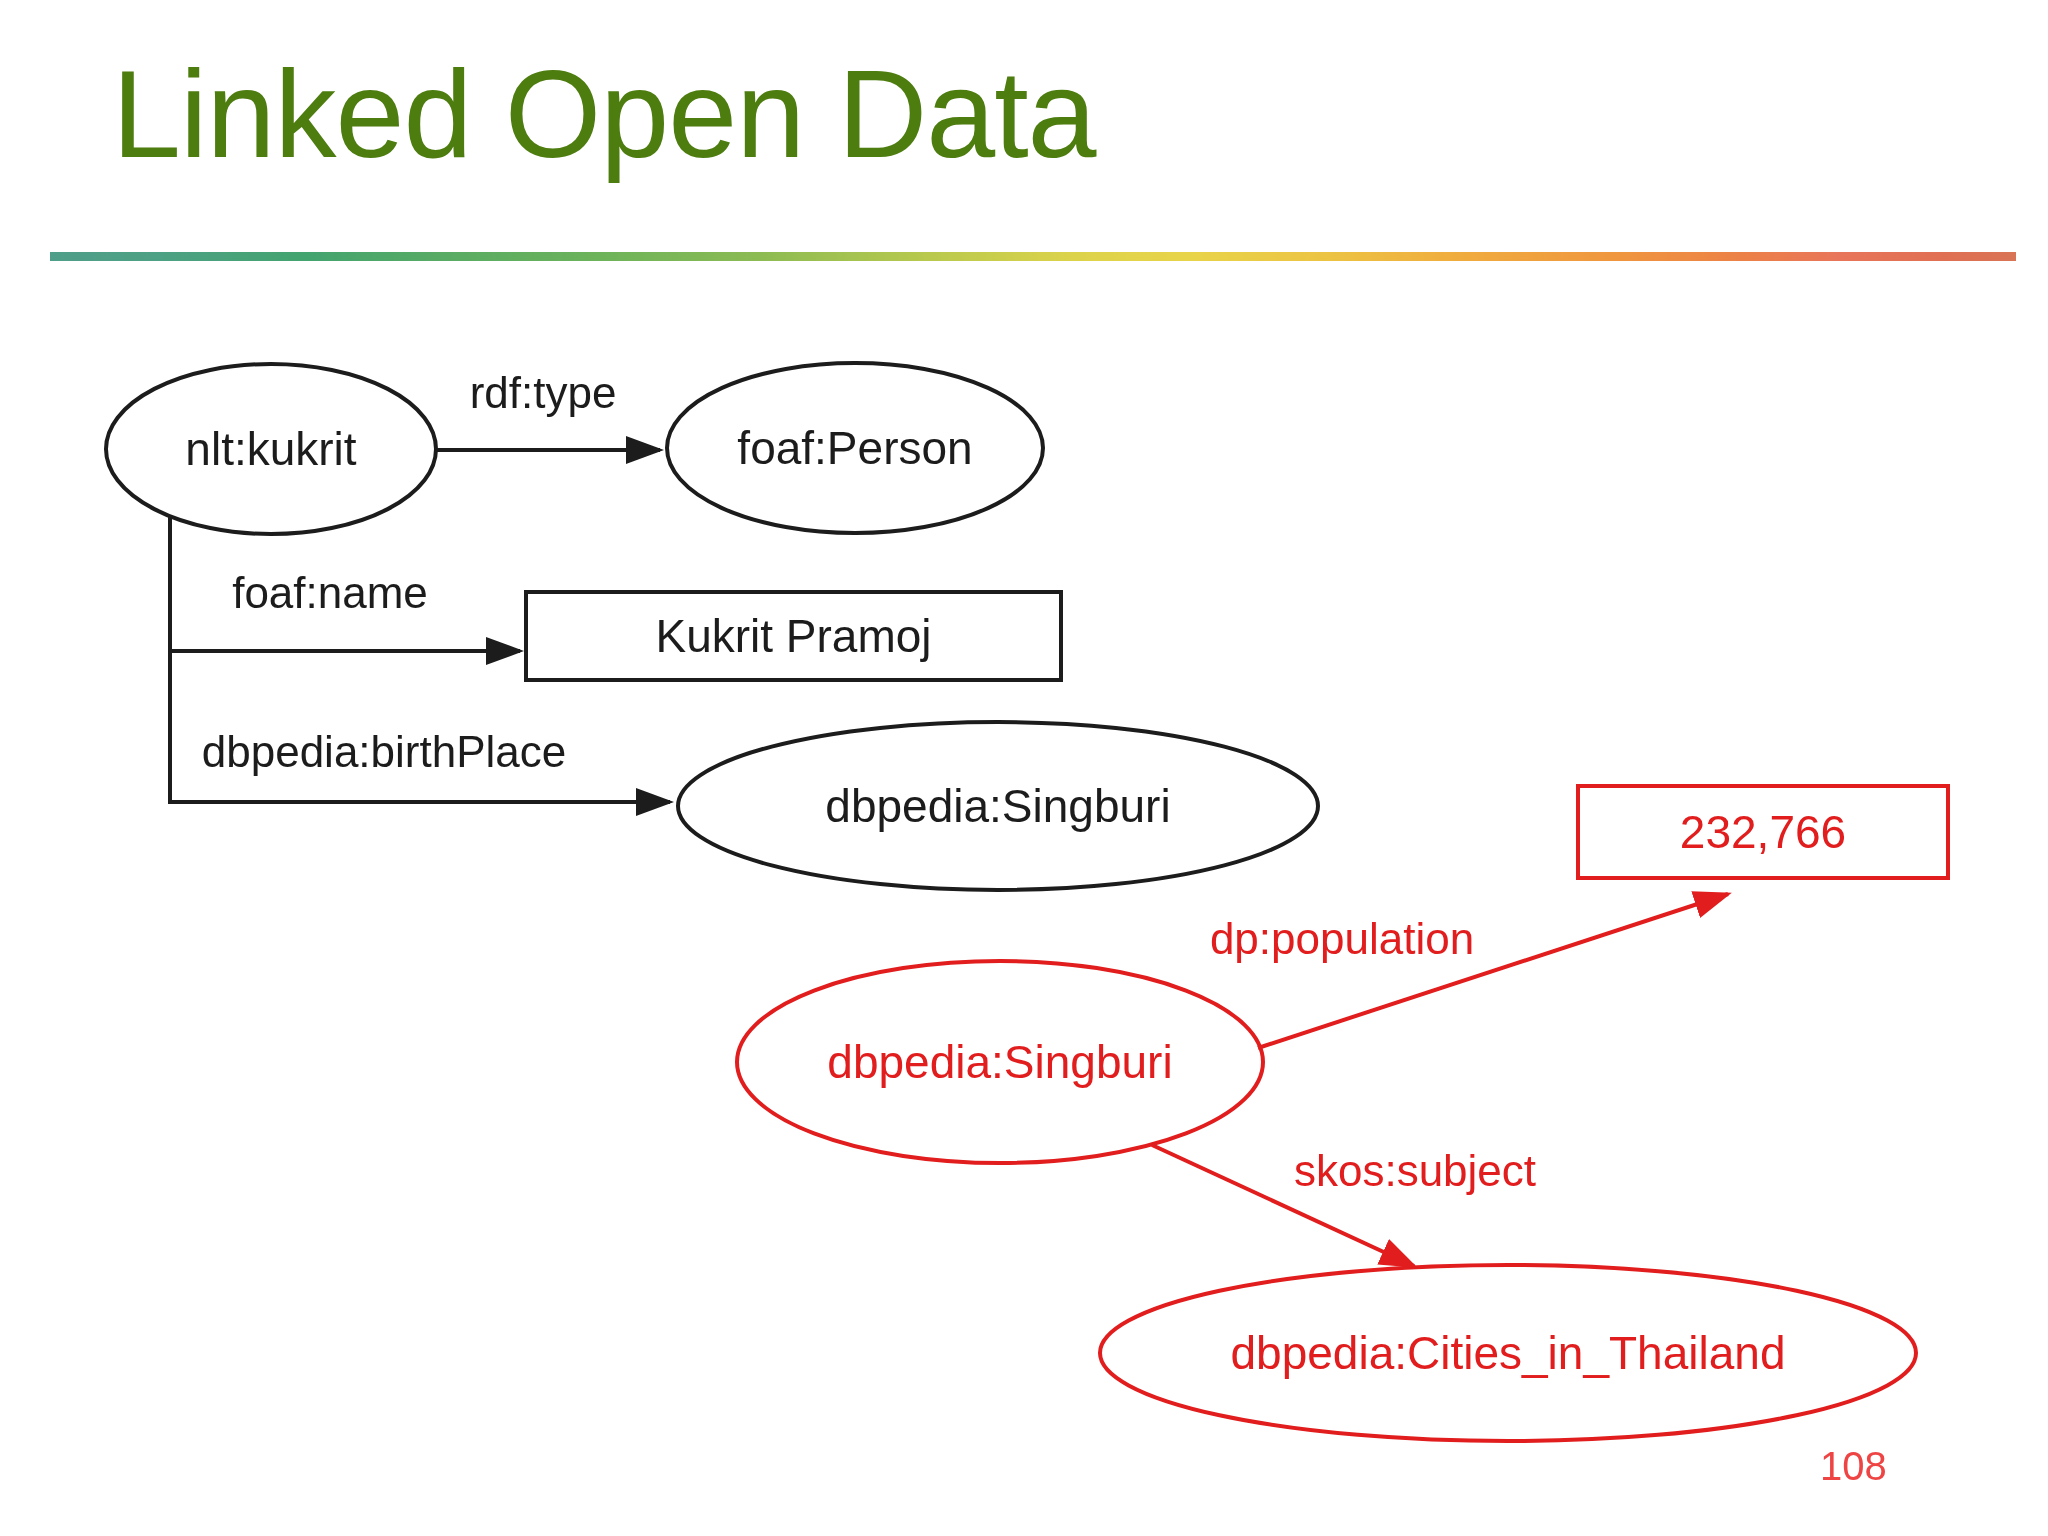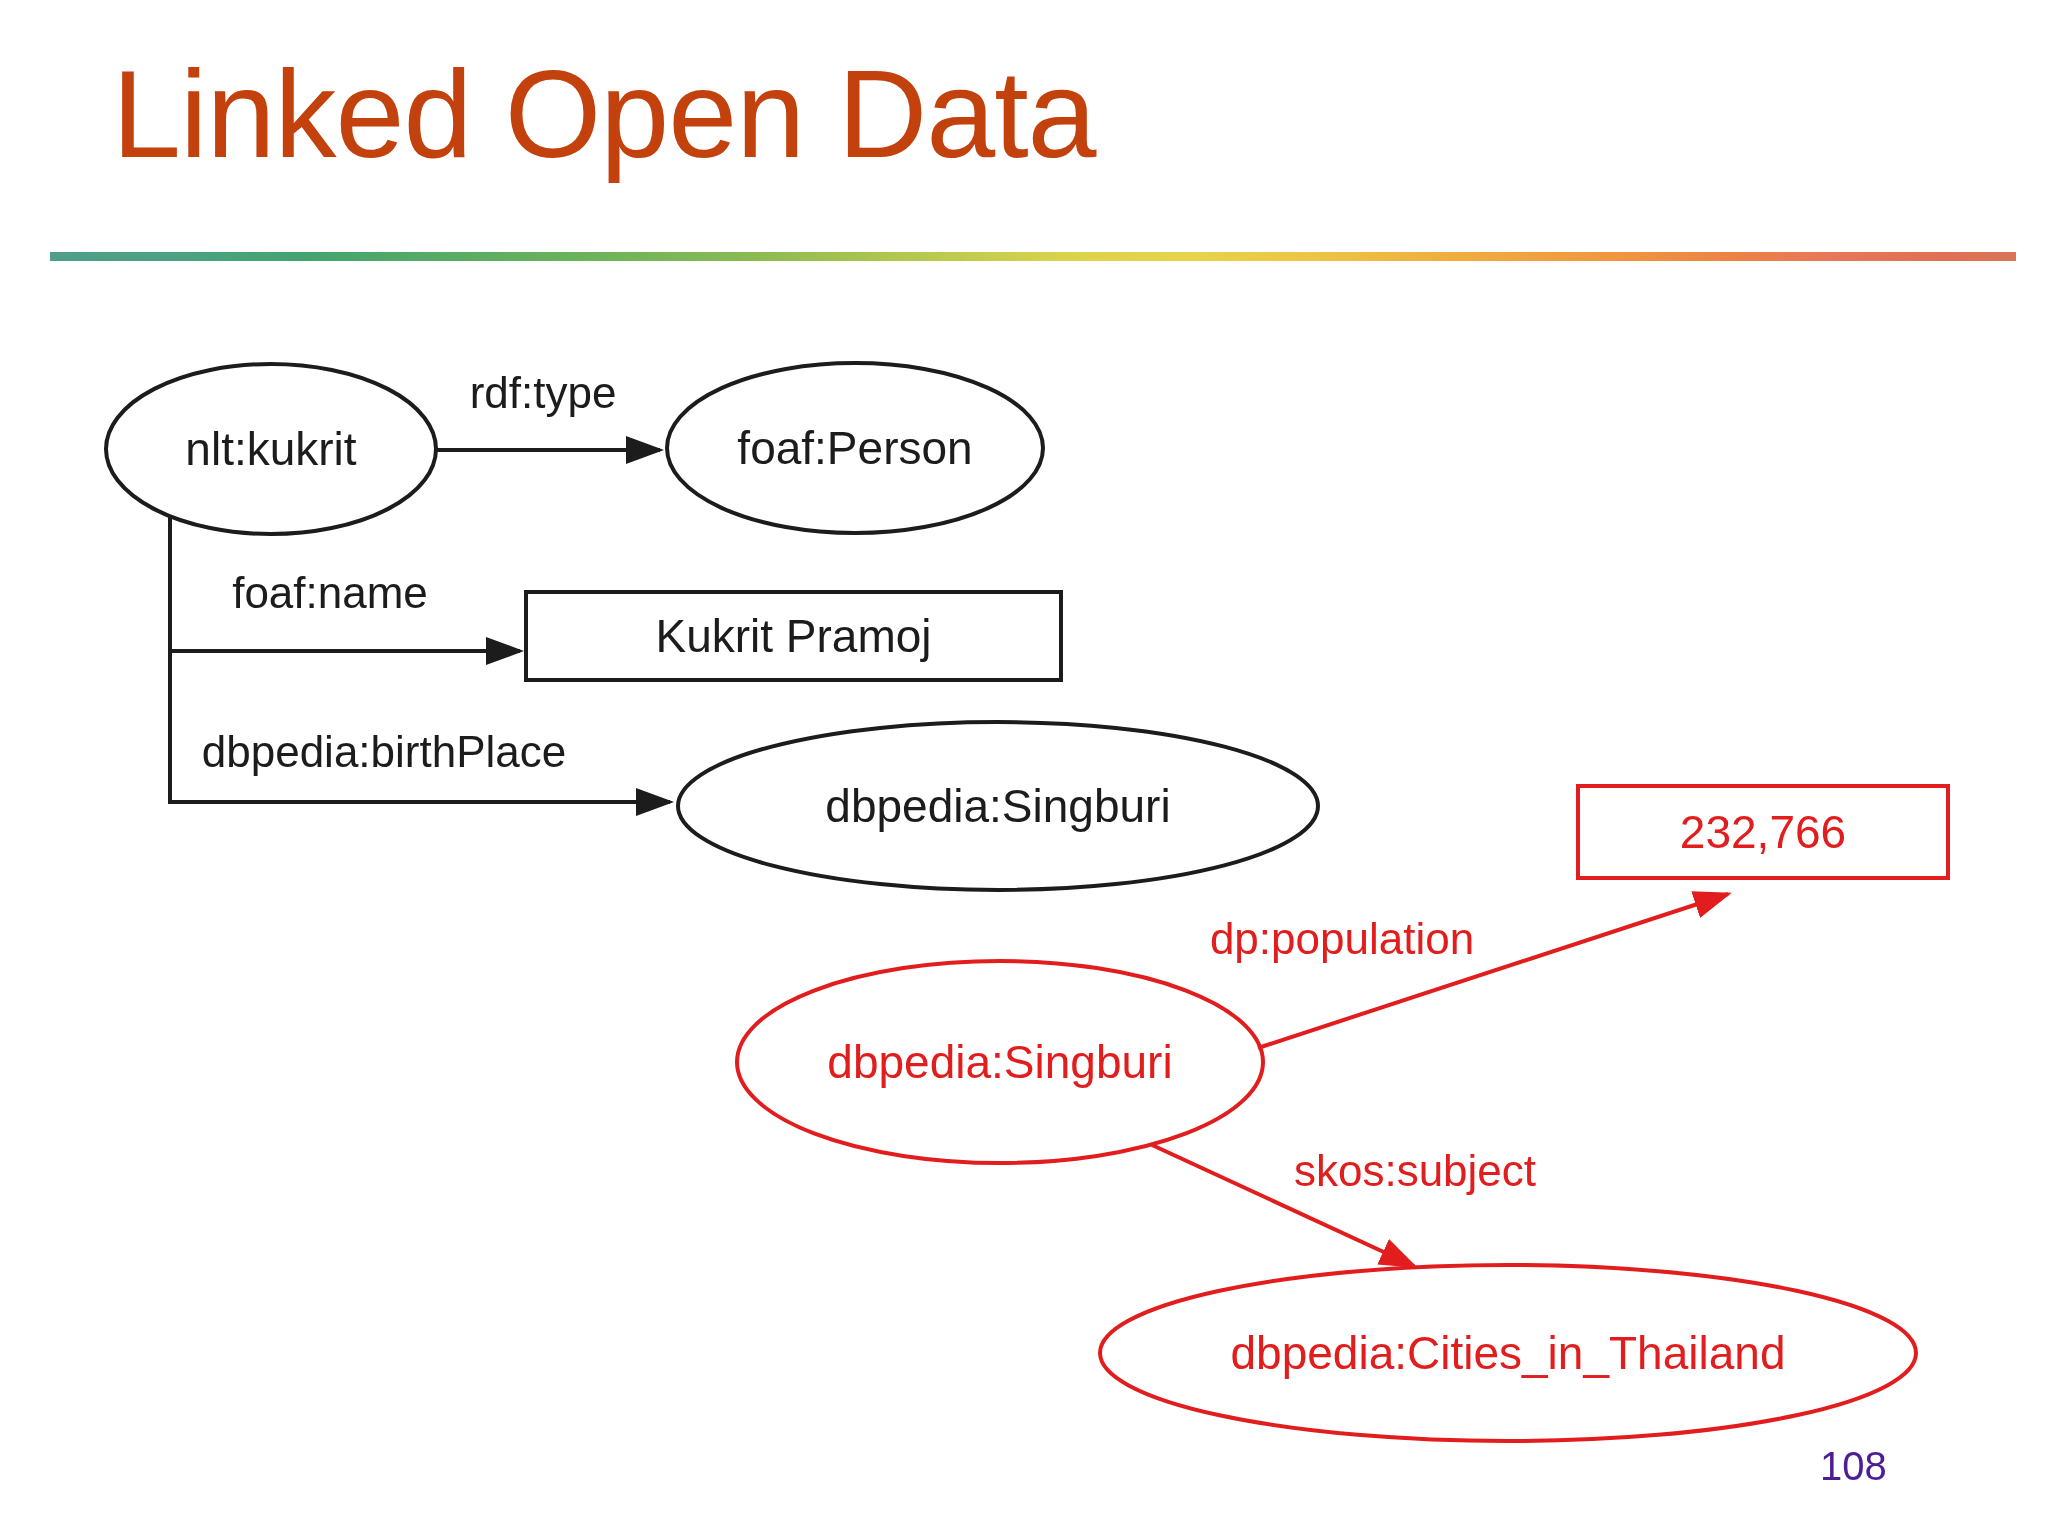--- a/index.html
+++ b/index.html
@@ -10,40 +10,40 @@
     overflow:hidden;
     font-family:"Liberation Sans","DejaVu Sans",sans-serif;
   }
   .slide-title{
     position:absolute;
     left:112px;top:46px;
     font-size:124px;
     font-weight:300;
     letter-spacing:-1px;
     line-height:1.1;
-    color:#c2410c;
+    color:#4d7c0f;
     white-space:nowrap;
   }
   .divider{
     position:absolute;
     left:50px;top:252px;
     width:1966px;height:9px;
     background:linear-gradient(to right,
       #4f9e89 0%, #4da183 6%, #43a46f 13%, #58ab64 20%,
       #6db35a 28%, #8cbb53 36%, #b5c84e 44%, #dcd34b 52%,
       #e8d44a 58%, #ecc343 65%, #f0ab3e 72%, #ef953f 80%,
       #ec8147 86%, #e8755a 91%, #e06f53 96%, #d97456 100%);
   }
   svg.diagram{position:absolute;left:0;top:0;width:2048px;height:1536px;}
   svg.diagram text{font-family:"Liberation Sans","DejaVu Sans",sans-serif;}
   .page-number{
     position:absolute;
     left:1820px;top:1444px;
     font-size:40px;
-    color:#4c1d95;
+    color:#ef4444;
   }
 </style>
 </head>
 <body>
 
 <div class="slide">
 
   <div class="slide-title">Linked Open Data</div>
 
   <div class="divider"></div>

